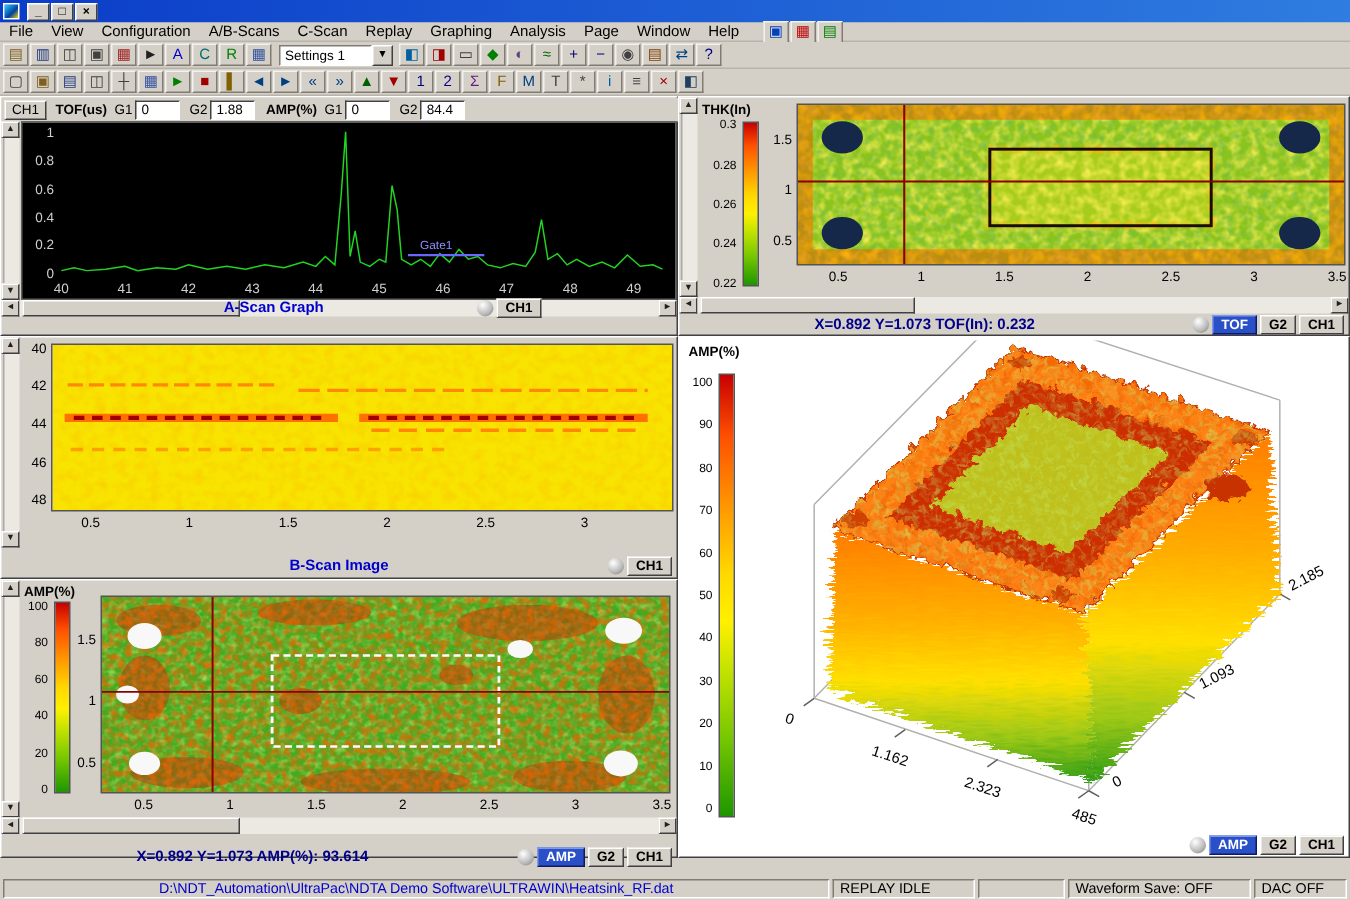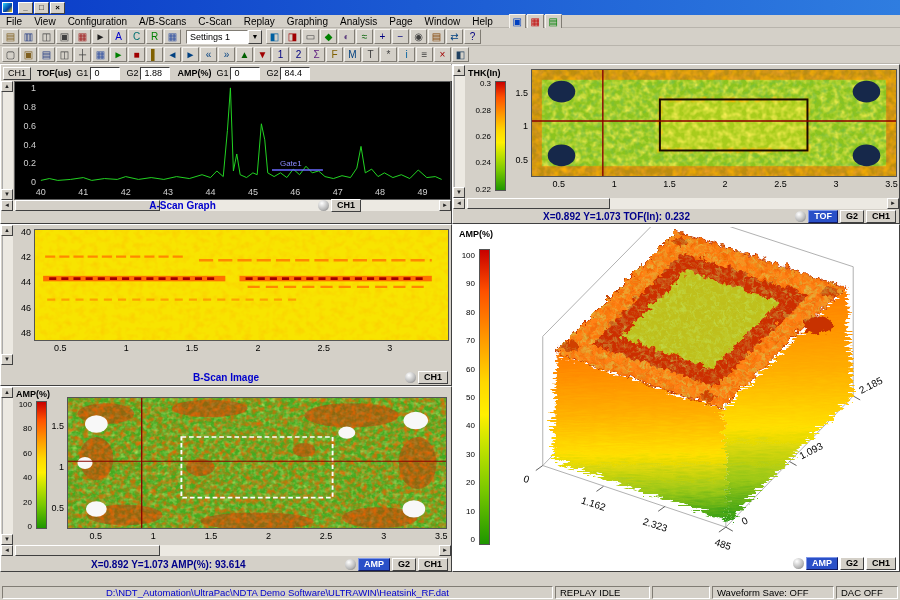--- a/index.html
+++ b/index.html
@@ -475,21 +475,21 @@
           <span class="tick" style="left: 83.3333%;">3</span>
           <span class="tick" style="left: 98.4848%;">3.5</span>
         </div>
       <div class="hscroll" style="left:0;top:158px;width:450px">
         <div class="sb">◄</div>
           <div class="htrack">
             <div class="hthumb"></div>
           </div>
           <div class="sb">►</div>
       </div>
-      <div class="status-row" style="left:0;top:170px;width:450px;height:15px;padding-left:90px">
+      <div class="status-row" style="left:0;top:170px;width:450px;height:28px;padding-left:90px">
         <span>X=0.892  Y=1.073  AMP(%): 93.614</span>
         <div class="btn-group">
           <div class="sphere"></div>
           <div id="amp-buttons" style="display:flex">
               <div class="pbtn sel">AMP</div>
               <div class="pbtn">G2</div>
               <div class="pbtn">CH1</div>
             </div>
         </div>
       </div>

